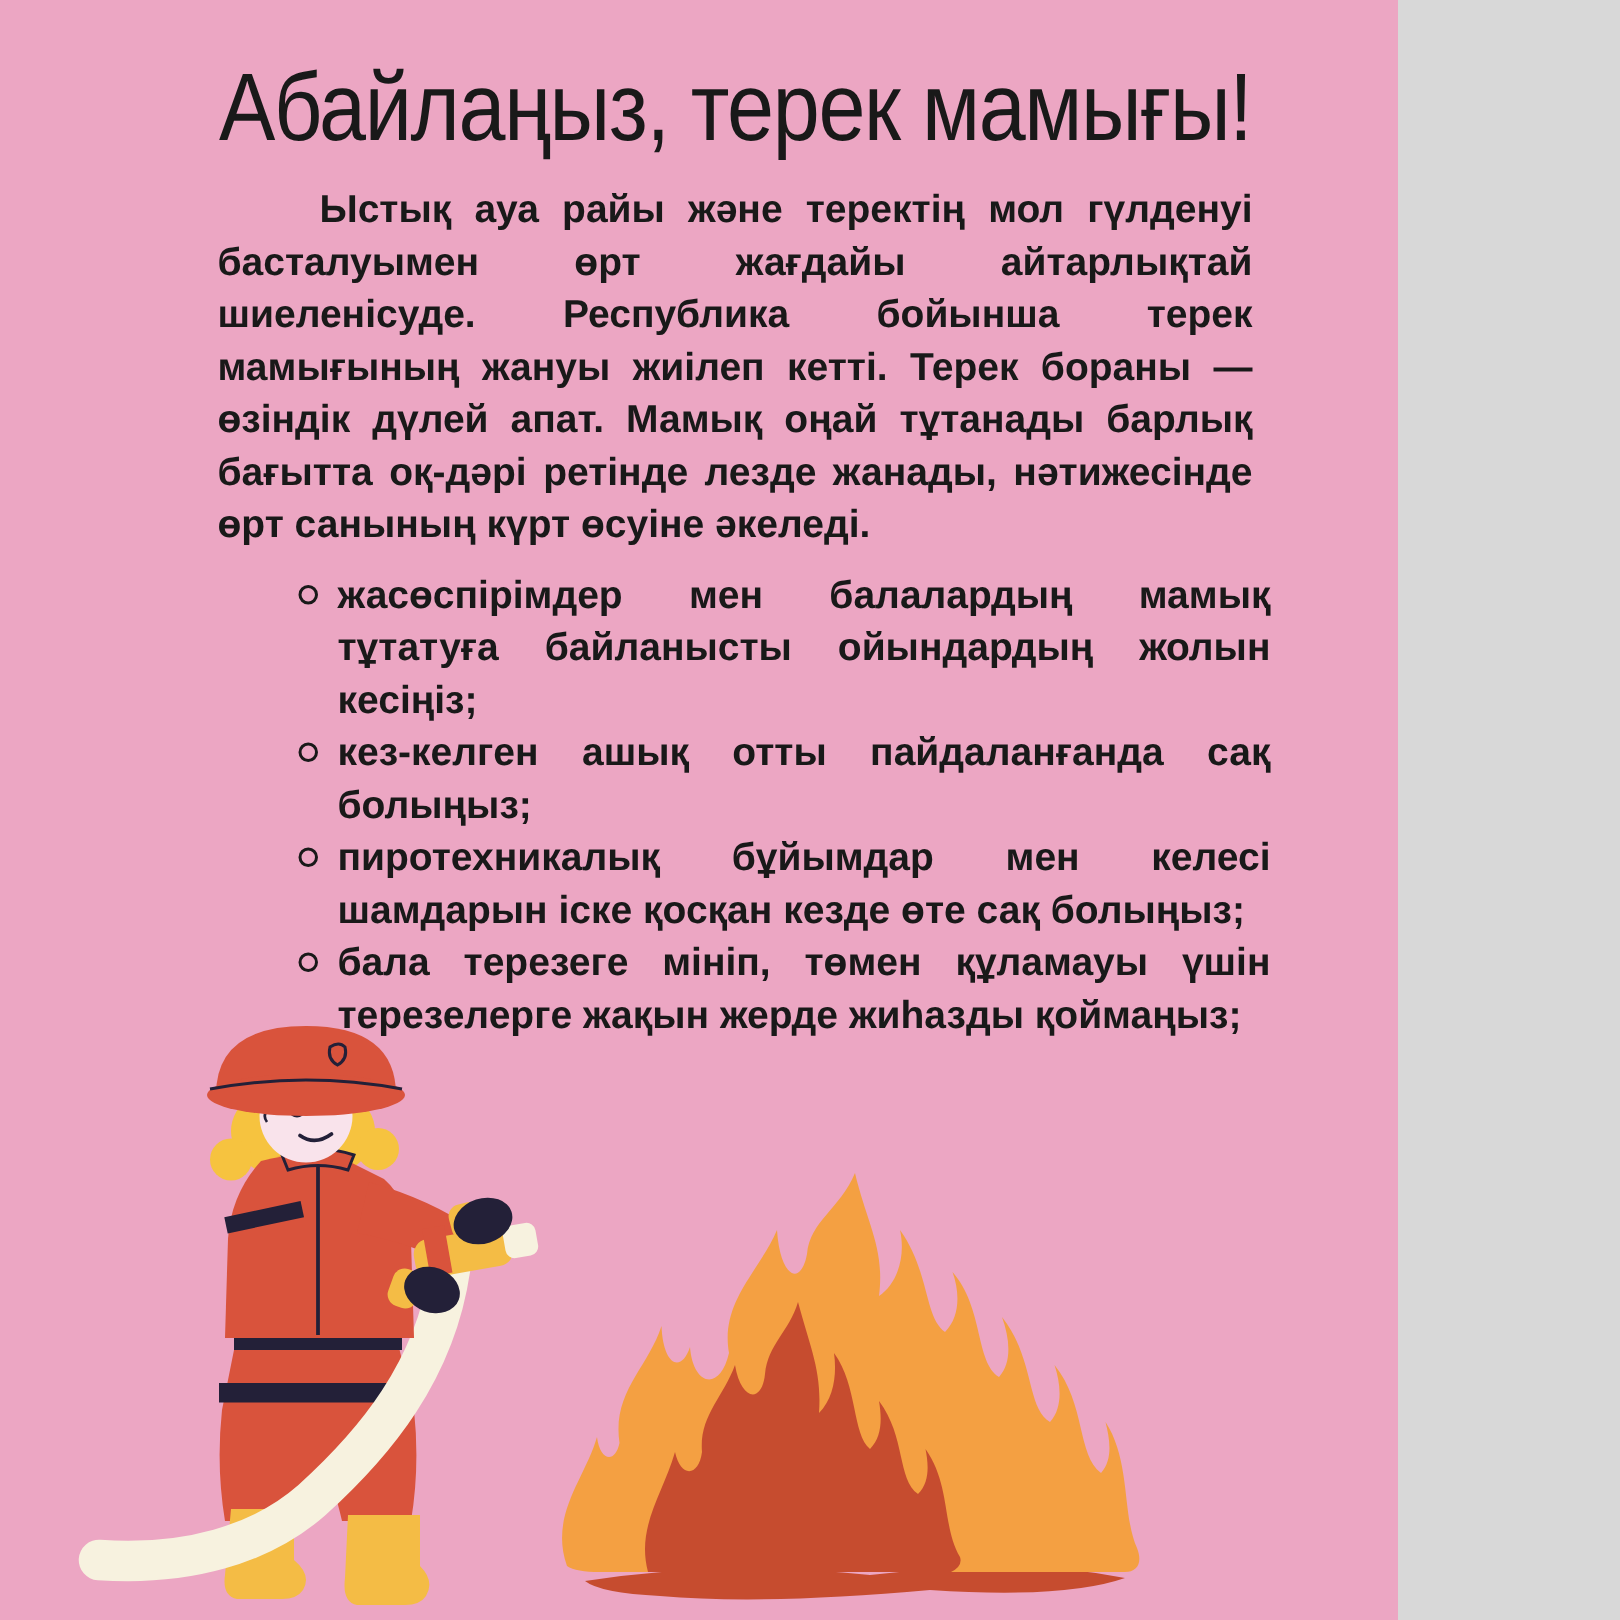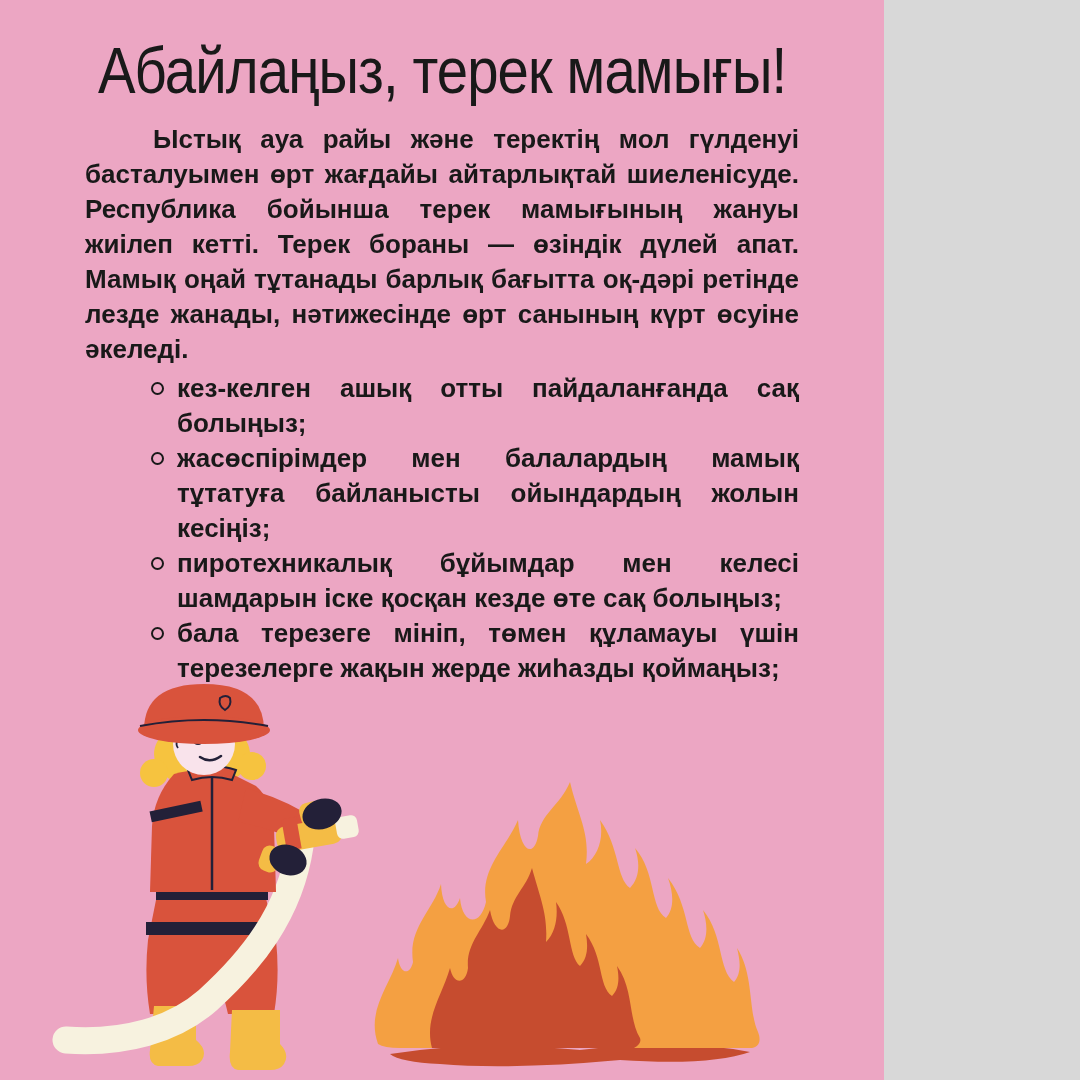--- a/index.html
+++ b/index.html
@@ -3,20 +3,21 @@
 <meta charset="utf-8">
 <style>
   html,body{margin:0;padding:0;background:#d8d8d8;}
   .page{
     position:relative;
     width:884px;height:1080px;
     background:#eca6c3;
     overflow:hidden;
     font-family:"Liberation Sans",sans-serif;
     color:#191919;
+    padding-left:48px;
   }
   .title-wrap{
     padding-top:34px;
     text-align:center;
   }
   .title{
     display:inline-block;
     font-size:64px;
     font-weight:400;
     letter-spacing:-1px;
@@ -27,21 +28,21 @@
   }
   .content{
     position:relative;
     margin:14px 85px 0 85px;
     font-size:26px;
     font-weight:700;
     line-height:35px;
     text-align:justify;
     z-index:2;
   }
-  .content p{margin:0;text-indent:68px;}
+  .content p{margin:12px;text-indent:68px;}
   ul.bullets{
     list-style:none;
     margin:4px 0 0 0;
     padding:0 0 0 64px;
   }
   ul.bullets li{
     position:relative;
     padding-left:28px;
     text-align:justify;
   }
@@ -68,23 +69,23 @@
 
   <div class="title-wrap">
     <span class="title">Абайлаңыз, терек мамығы!</span>
   </div>
 
   <div class="content">
     <p>Ыстық ауа райы және теректің мол гүлденуі басталуымен өрт жағдайы айтарлықтай шиеленісуде. Республика бойынша терек мамығының жануы жиілеп кетті. Терек бораны — өзіндік дүлей апат. Мамық оңай тұтанады барлық бағытта оқ-дәрі ретінде лезде жанады, нәтижесінде өрт санының күрт өсуіне әкеледі.</p>
 
     <ul class="bullets">
 
+        <li>жасөспірімдер мен балалардың мамық тұтатуға байланысты ойындардың жолын кесіңіз;</li>
+
         <li>кез-келген ашық отты пайдаланғанда сақ болыңыз;</li>
-
-        <li>жасөспірімдер мен балалардың мамық тұтатуға байланысты ойындардың жолын кесіңіз;</li>
 
         <li>пиротехникалық бұйымдар мен келесі шамдарын іске қосқан кезде өте сақ болыңыз;</li>
 
         <li>бала терезеге мініп, төмен құламауы үшін терезелерге жақын жерде жиһазды қоймаңыз;</li>
 
       </ul>
 
   </div>
 
   <svg id="firefighter" class="art" viewBox="0 0 330 402" xmlns="http://www.w3.org/2000/svg">

